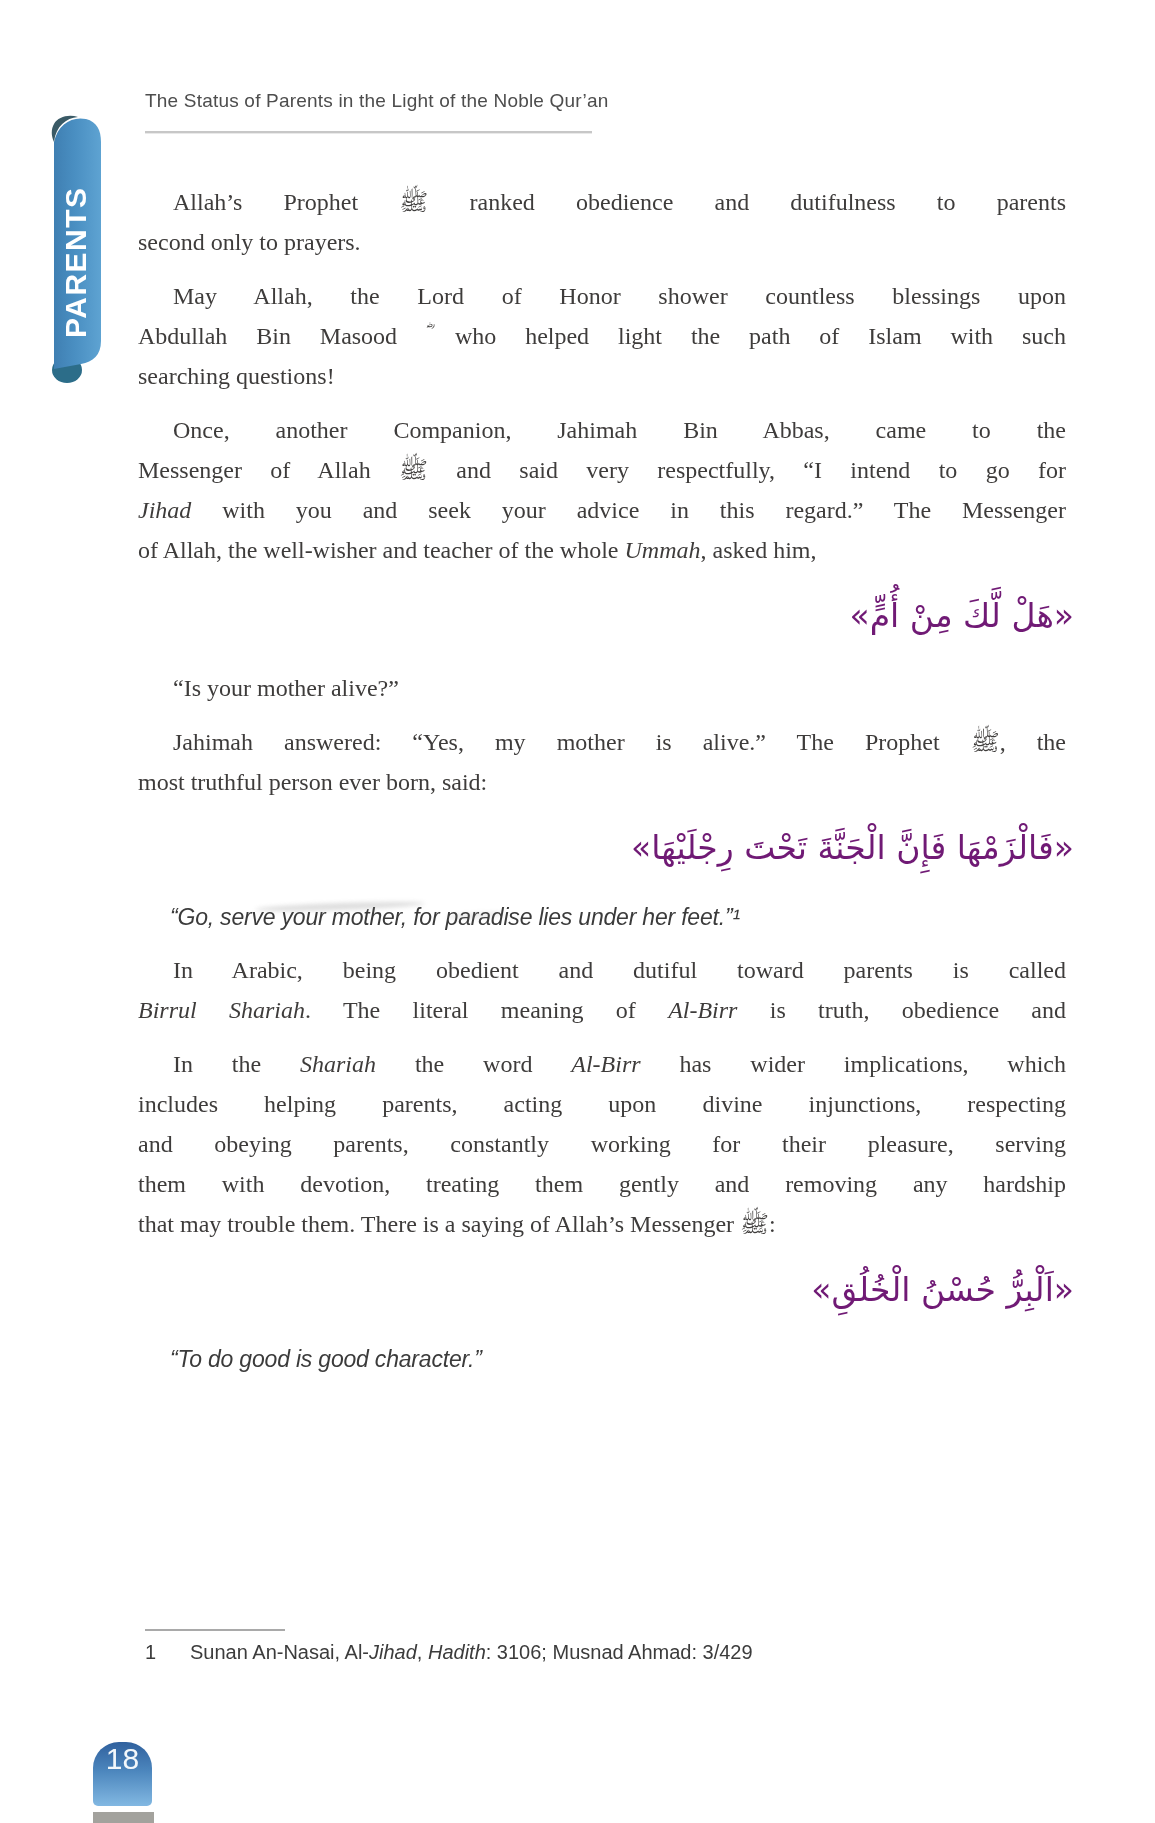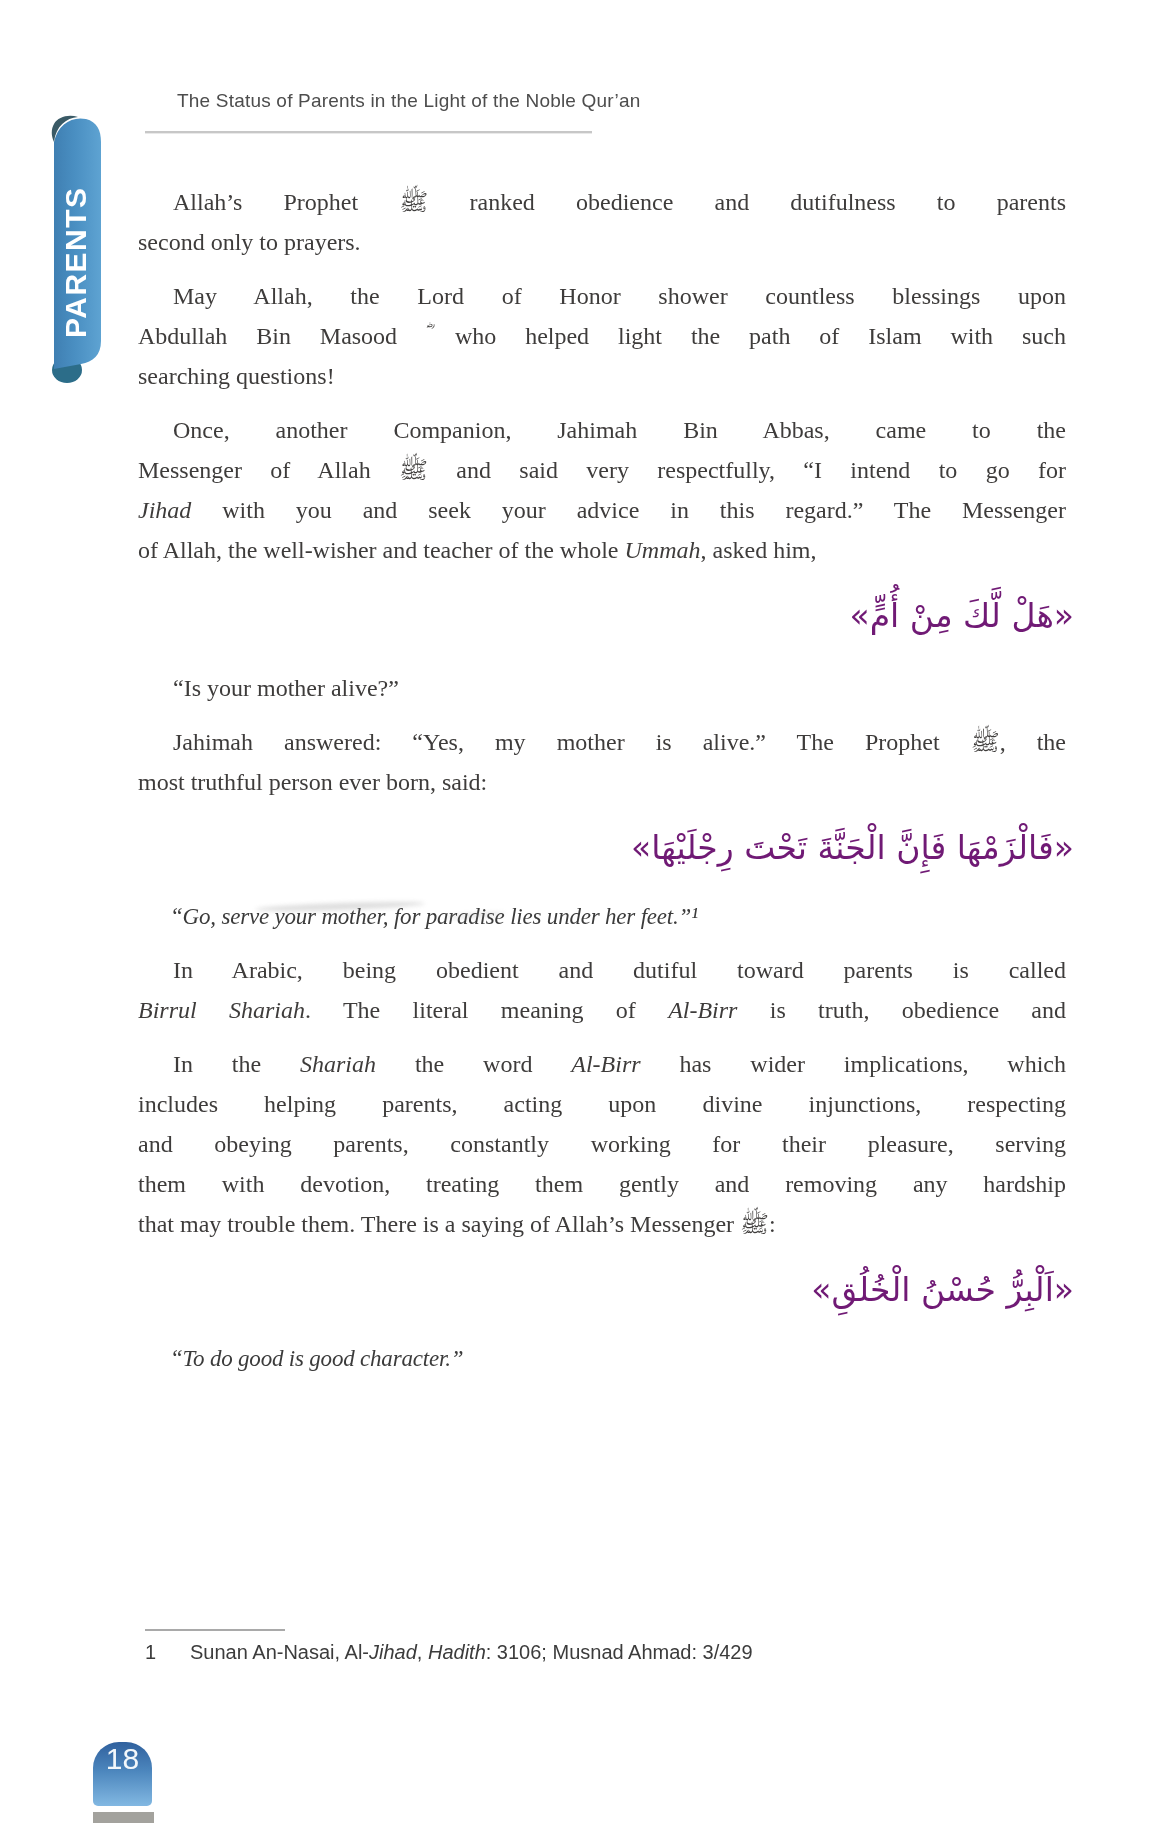--- a/index.html
+++ b/index.html
@@ -1,39 +1,39 @@
 <!DOCTYPE html>
 <html><head>
 <meta charset="utf-8">
 <style>
   html,body{margin:0;padding:0;background:#e8e8e8;}
   .page{position:relative;width:1155px;height:1823px;background:#ffffff;overflow:hidden;
         font-family:"Liberation Serif",serif;}
 
   
   .running-head{position:absolute;left:145px;top:90px;font-family:"Liberation Sans",sans-serif;
-        font-size:19px;color:#4d4d4d;letter-spacing:.2px;margin-left:32px;}
+        font-size:19px;color:#4d4d4d;letter-spacing:.2px;}
   .head-rule{position:absolute;left:145px;top:131px;width:447px;height:2px;background:#c7c7c7;
         box-shadow:0 1px 0 #e9e9e9;}
 
   
   .ribbon{position:absolute;left:46px;top:112px;width:62px;height:275px;}
   .ribbon text{font-family:"Liberation Sans",sans-serif;font-weight:bold;font-size:30px;
         letter-spacing:1.5px;fill:#ffffff;}
 
   
   .body-text{position:absolute;left:138px;top:182px;width:936px;color:#3e3c3b;
         font-size:24px;line-height:40px;}
   .para{margin:0 8px 14px 0;}
   .line{text-align:justify;text-align-last:justify;}
   .line.last{text-align-last:left;}
   .line.first{text-indent:35px;}
   .arabic{direction:rtl;padding-left:205px;font-family:"DejaVu Sans",sans-serif;
         font-size:33px;line-height:64px;color:#701a75;margin:10px 0 20px 0;}
-  .trans{font-family:Liberation Serif, serif;font-style:italic;font-size:23px;
+  .trans{font-family:Liberation Sans, sans-serif;font-style:italic;font-size:23px;
         line-height:34px;letter-spacing:-.2px;color:#3b3b3b;padding-left:32px;margin:0 0 16px 0;}
 
   
   .smudge{position:absolute;border-radius:50%;background:#8a8a8a;filter:blur(2px);}
   .smudge.s1{left:255px;top:903px;width:170px;height:7px;opacity:.28;transform:rotate(-2deg);}
   .smudge.s2{left:445px;top:913px;width:60px;height:5px;opacity:.20;transform:rotate(-4deg);}
 
   
   .fn-rule{position:absolute;left:145px;top:1629px;width:140px;height:2px;background:#a9a9a9;}
   .footnote{position:absolute;left:145px;top:1641px;width:860px;

